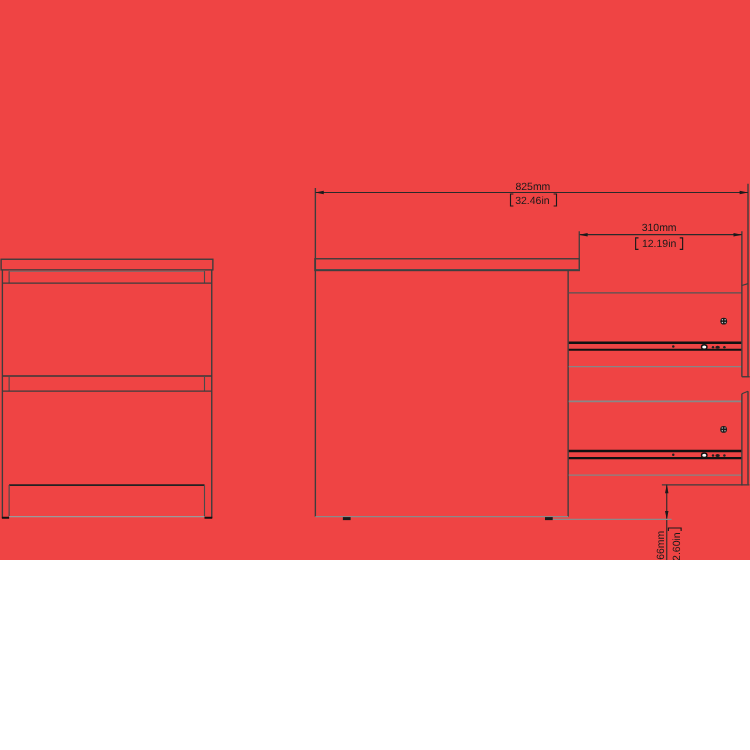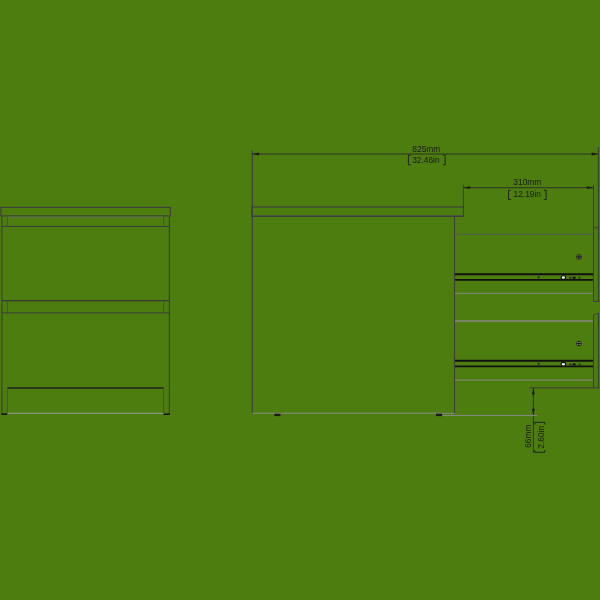--- a/index.html
+++ b/index.html
@@ -1,16 +1,16 @@
 <!DOCTYPE html>
 <html><head>
 <meta charset="utf-8">
 <style>
   html,body{margin:0;padding:0;background:#ffffff;}
-  .page{position:relative;width:600px;height:600px;background:#4d7c0f;overflow:hidden;}
+  .page{position:relative;width:600px;height:448px;background:#ef4444;overflow:hidden;}
   svg{position:absolute;left:0;top:0;}
   text{font-family:"Liberation Sans", sans-serif;fill:#1a1a1a;}
 </style>
 </head>
 <body>
 <div class="page">
 <svg width="600" height="600" viewBox="0 0 600 600">
   <g fill="none" stroke-linecap="butt">
 
     <rect x="0.9" y="207.4" width="169.4" height="8.5" stroke="#3d3d3d" stroke-width="1.1"></rect>

